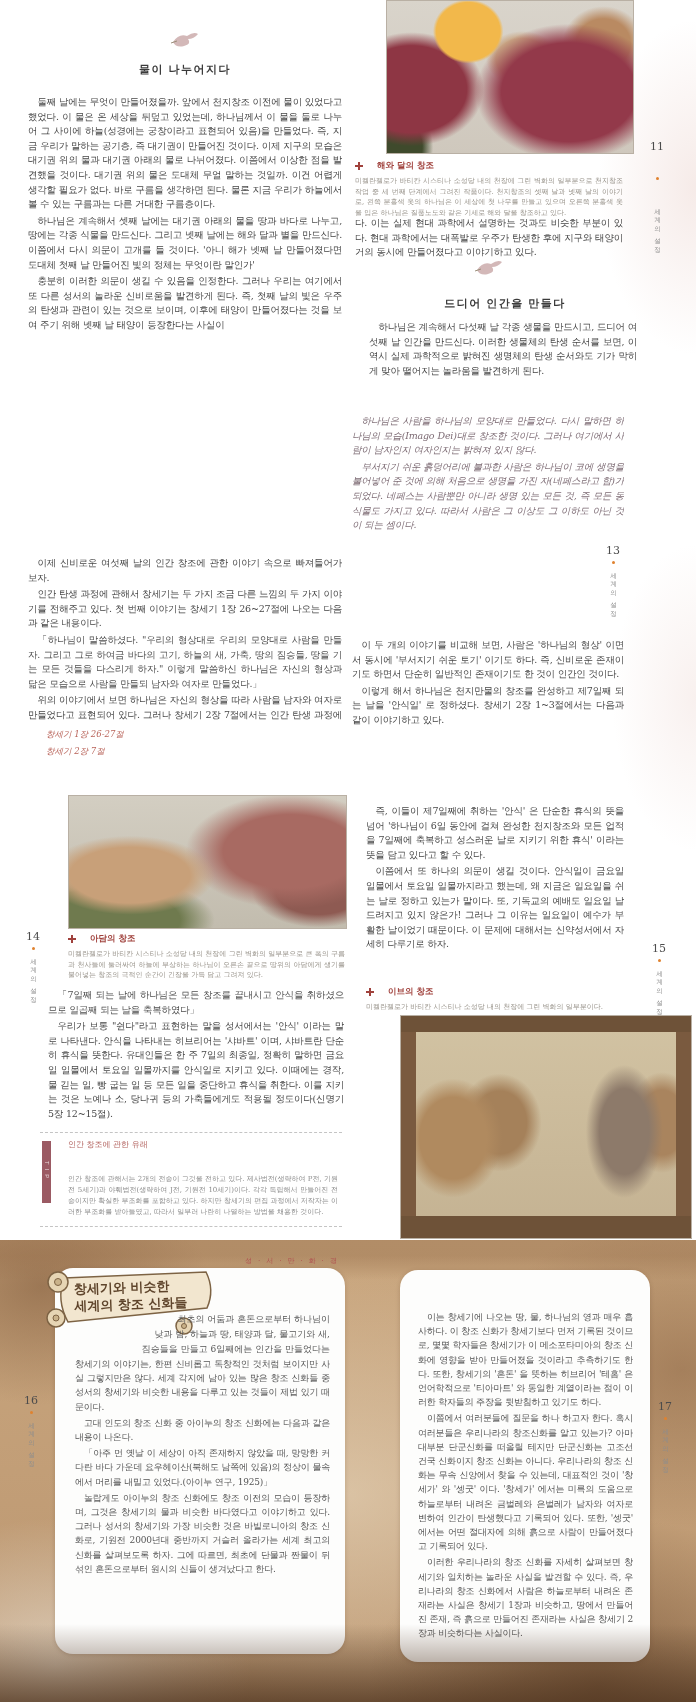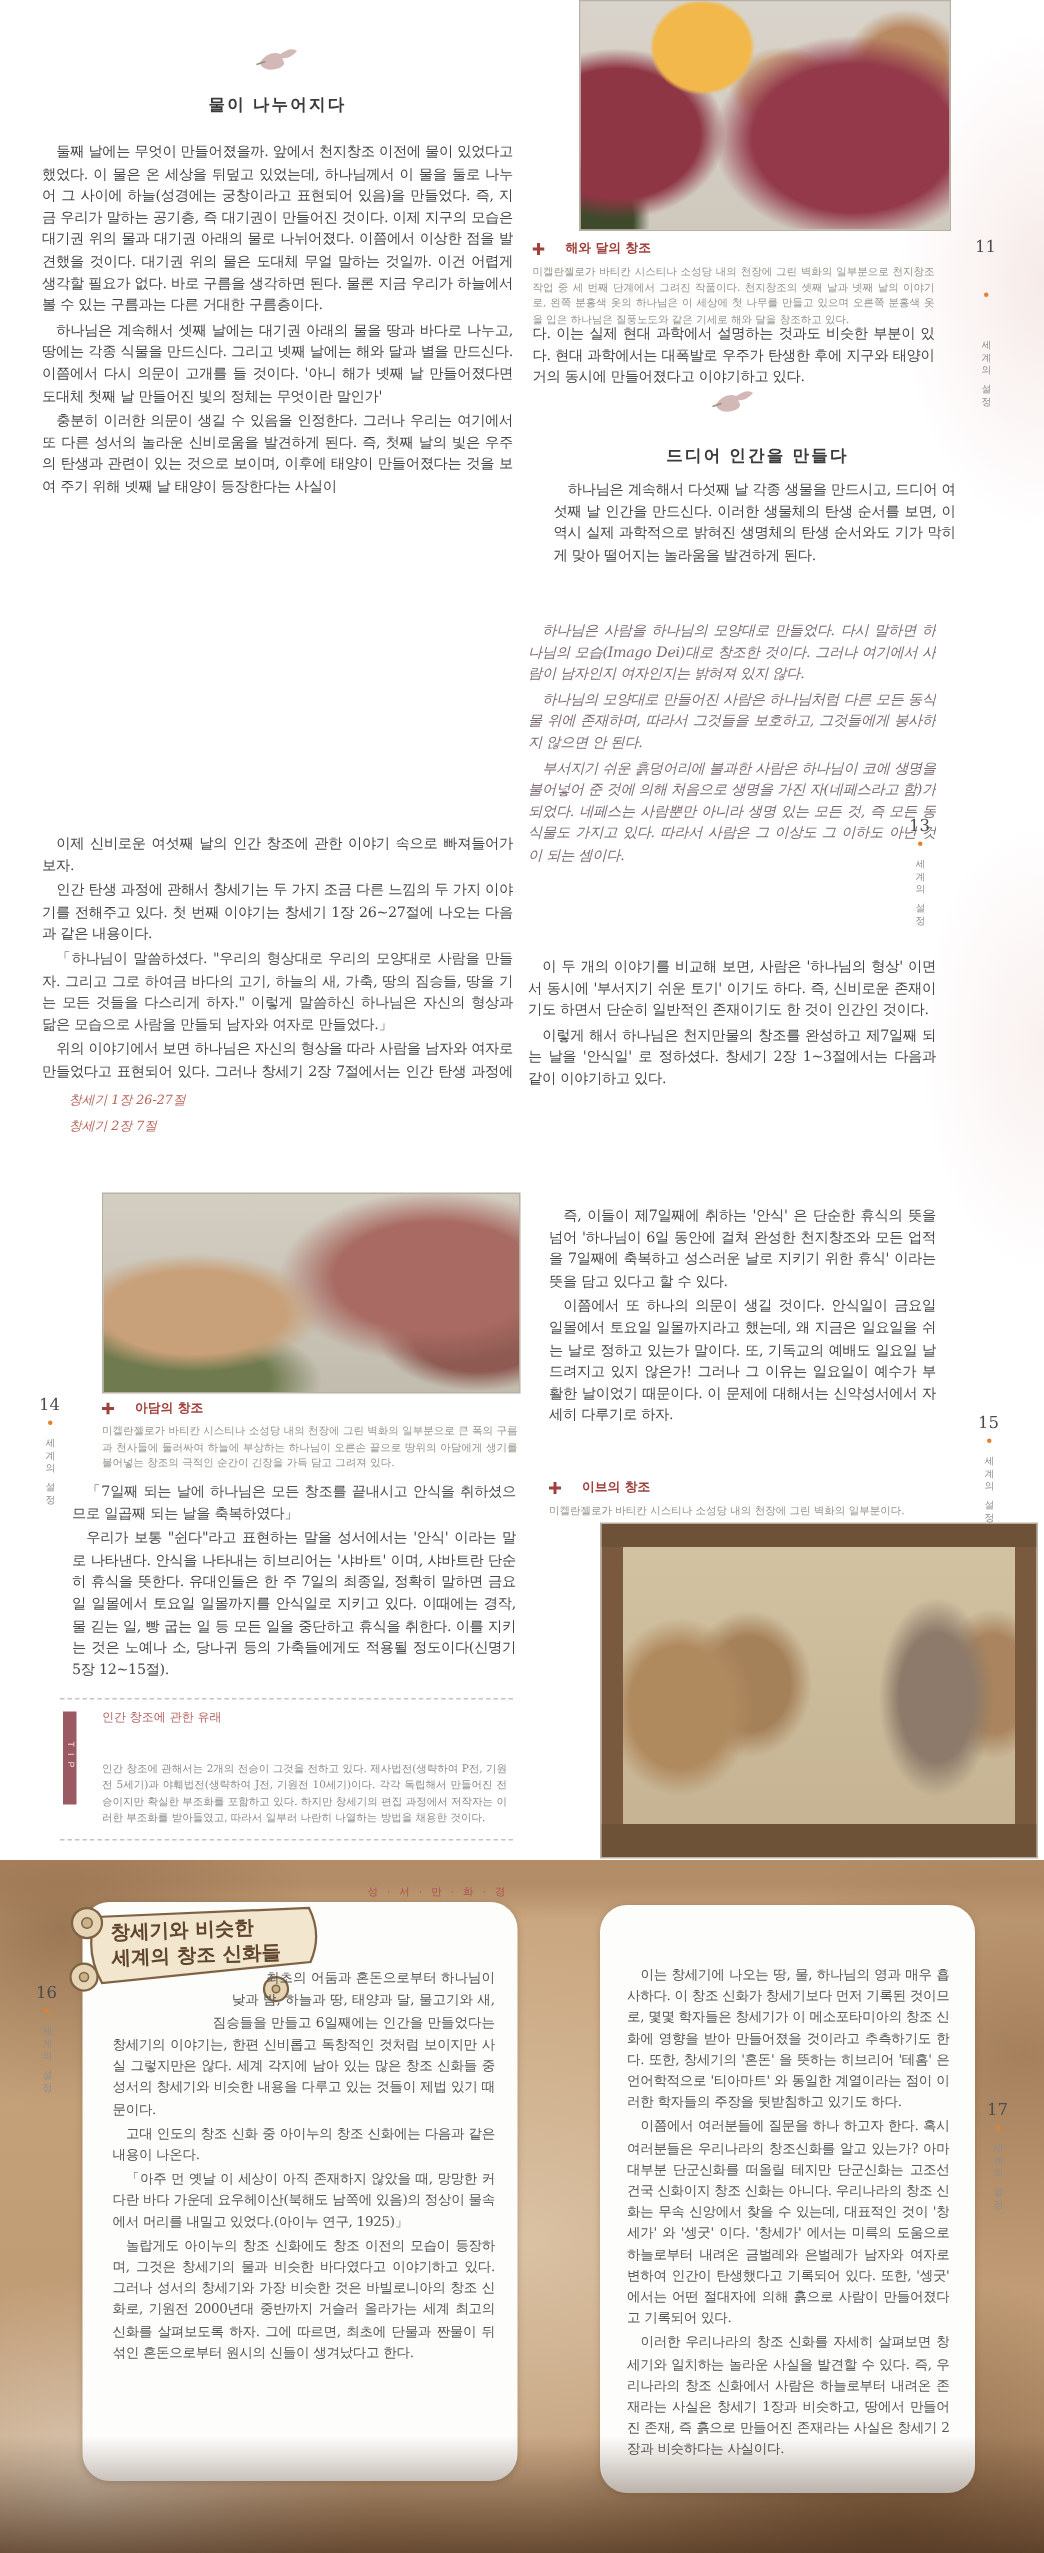--- a/index.html
+++ b/index.html
@@ -105,39 +105,38 @@
           <rect x="3" y="0" width="2" height="8" fill="#a0413c"></rect>
           <rect x="0" y="3" width="8" height="2" fill="#a0413c"></rect>
         </svg>
       <span>해와 달의 창조</span>
     </div>
     <div class="cap-body">미켈란젤로가 바티칸 시스티나 소성당 내의 천장에 그린 벽화의 일부분으로 천지창조 작업 중 세 번째 단계에서 그려진 작품이다. 천지창조의 셋째 날과 넷째 날의 이야기로, 왼쪽 분홍색 옷의 하나님은 이 세상에 첫 나무를 만들고 있으며 오른쪽 분홍색 옷을 입은 하나님은 질풍노도와 같은 기세로 해와 달을 창조하고 있다.</div>
   </div>
   <div class="abs" style="left:355px;top:216px;width:268px;">
     <p class="para" style="text-indent:0;">다. 이는 실제 현대 과학에서 설명하는 것과도 비슷한 부분이 있다. 현대 과학에서는 대폭발로 우주가 탄생한 후에 지구와 태양이 거의 동시에 만들어졌다고 이야기하고 있다.</p>
   </div>
-  <div class="abs marker" style="left:646px;top:158px;gap:24px;">
+  <div class="abs marker" style="left:646px;top:140px;gap:24px;">
     <span class="num">11</span>
     <span class="dot"></span>
     <span class="vtext">세계의 설정</span>
   </div>
 
   <div class="abs" style="left:355px;top:256px;width:268px;text-align:center;">
     <svg width="34" height="24" viewBox="0 0 34 24">
         <path d="M5 14 Q11 5 19 8 Q26 3 30 6 Q26 11 20 11 Q24 16 16 18 Q8 20 5 14 Z" fill="#c4a0a0" opacity="0.75"></path>
         <path d="M3 15 L9 13" stroke="#9c8f7a" stroke-width="1" fill="none"></path>
       </svg>
   </div>
   <div class="abs heading" style="left:371px;top:296px;width:268px;">드디어 인간을 만들다</div>
   <div class="abs" style="left:369px;top:320px;width:268px;">
     <p class="para">하나님은 계속해서 다섯째 날 각종 생물을 만드시고, 드디어 여섯째 날 인간을 만드신다. 이러한 생물체의 탄생 순서를 보면, 이 역시 실제 과학적으로 밝혀진 생명체의 탄생 순서와도 기가 막히게 맞아 떨어지는 놀라움을 발견하게 된다.</p>
   </div>
   <div class="abs italicblock" style="left:352px;top:414px;width:272px;height:212px;overflow:hidden;">
     <p class="para">하나님은 사람을 하나님의 모양대로 만들었다. 다시 말하면 하나님의 모습(Imago Dei)대로 창조한 것이다. 그러나 여기에서 사람이 남자인지 여자인지는 밝혀져 있지 않다.</p>
-    <p class="para">하나님의 모양대로 만들어진 사람은 하나님처럼 다른 모든 동식물 위에 존재하며, 따라서 그것들을 보호하고, 그것들에게 봉사하지 않으면 안 된다.</p>
     <p class="para">부서지기 쉬운 흙덩어리에 불과한 사람은 하나님이 코에 생명을 불어넣어 준 것에 의해 처음으로 생명을 가진 자(네페스라고 함)가 되었다. 네페스는 사람뿐만 아니라 생명 있는 모든 것, 즉 모든 동식물도 가지고 있다. 따라서 사람은 그 이상도 그 이하도 아닌 것이 되는 셈이다.</p>
   </div>
   <div class="abs" style="left:352px;top:638px;width:272px;">
     <p class="para">이 두 개의 이야기를 비교해 보면, 사람은 '하나님의 형상' 이면서 동시에 '부서지기 쉬운 토기' 이기도 하다. 즉, 신비로운 존재이기도 하면서 단순히 일반적인 존재이기도 한 것이 인간인 것이다.</p>
     <p class="para">이렇게 해서 하나님은 천지만물의 창조를 완성하고 제7일째 되는 날을 '안식일' 로 정하셨다. 창세기 2장 1~3절에서는 다음과 같이 이야기하고 있다.</p>
   </div>
   <div class="abs marker" style="left:602px;top:544px;">
     <span class="num">13</span>
     <span class="dot"></span>
     <span class="vtext">세계의 설정</span>
@@ -213,21 +212,21 @@
 
   <div class="abs p16text" style="left:75px;top:1312px;width:255px;height:330px;overflow:hidden;">
     <div class="intro-line">최초의 어둠과 혼돈으로부터 하나님이</div>
     <div class="intro-line">낮과 밤, 하늘과 땅, 태양과 달, 물고기와 새,</div>
     <div class="intro-line">짐승들을 만들고 6일째에는 인간을 만들었다는</div>
     <p class="para" style="text-indent:0;">창세기의 이야기는, 한편 신비롭고 독창적인 것처럼 보이지만 사실 그렇지만은 않다. 세계 각지에 남아 있는 많은 창조 신화들 중 성서의 창세기와 비슷한 내용을 다루고 있는 것들이 제법 있기 때문이다.</p>
     <p class="para">고대 인도의 창조 신화 중 아이누의 창조 신화에는 다음과 같은 내용이 나온다.</p>
     <p class="para quote">「아주 먼 옛날 이 세상이 아직 존재하지 않았을 때, 망망한 커다란 바다 가운데 요우헤이산(북해도 남쪽에 있음)의 정상이 물속에서 머리를 내밀고 있었다.(아이누 연구, 1925)」</p>
     <p class="para">놀랍게도 아이누의 창조 신화에도 창조 이전의 모습이 등장하며, 그것은 창세기의 물과 비슷한 바다였다고 이야기하고 있다. 그러나 성서의 창세기와 가장 비슷한 것은 바빌로니아의 창조 신화로, 기원전 2000년대 중반까지 거슬러 올라가는 세계 최고의 신화를 살펴보도록 하자. 그에 따르면, 최초에 단물과 짠물이 뒤섞인 혼돈으로부터 원시의 신들이 생겨났다고 한다.</p>
   </div>
-  <div class="abs marker" style="left:20px;top:1322px;">
+  <div class="abs marker" style="left:20px;top:1394px;">
     <span class="num">16</span>
     <span class="dot"></span>
     <span class="vtext">세계의 설정</span>
   </div>
 
   <div class="abs card" style="left:400px;top:1270px;width:250px;height:392px;"></div>
   <div class="abs p17text" style="left:418px;top:1310px;width:215px;height:335px;overflow:hidden;">
     <p class="para">이는 창세기에 나오는 땅, 물, 하나님의 영과 매우 흡사하다. 이 창조 신화가 창세기보다 먼저 기록된 것이므로, 몇몇 학자들은 창세기가 이 메소포타미아의 창조 신화에 영향을 받아 만들어졌을 것이라고 추측하기도 한다. 또한, 창세기의 '혼돈' 을 뜻하는 히브리어 '테홈' 은 언어학적으로 '티아마트' 와 동일한 계열이라는 점이 이러한 학자들의 주장을 뒷받침하고 있기도 하다.</p>
     <p class="para">이쯤에서 여러분들에 질문을 하나 하고자 한다. 혹시 여러분들은 우리나라의 창조신화를 알고 있는가? 아마 대부분 단군신화를 떠올릴 테지만 단군신화는 고조선 건국 신화이지 창조 신화는 아니다. 우리나라의 창조 신화는 무속 신앙에서 찾을 수 있는데, 대표적인 것이 '창세가' 와 '셍굿' 이다. '창세가' 에서는 미륵의 도움으로 하늘로부터 내려온 금벌레와 은벌레가 남자와 여자로 변하여 인간이 탄생했다고 기록되어 있다. 또한, '셍굿' 에서는 어떤 절대자에 의해 흙으로 사람이 만들어졌다고 기록되어 있다.</p>
     <p class="para">이러한 우리나라의 창조 신화를 자세히 살펴보면 창세기와 일치하는 놀라운 사실을 발견할 수 있다. 즉, 우리나라의 창조 신화에서 사람은 하늘로부터 내려온 존재라는 사실은 창세기 1장과 비슷하고, 땅에서 만들어진 존재, 즉 흙으로 만들어진 존재라는 사실은 창세기 2장과 비슷하다는 사실이다.</p>

